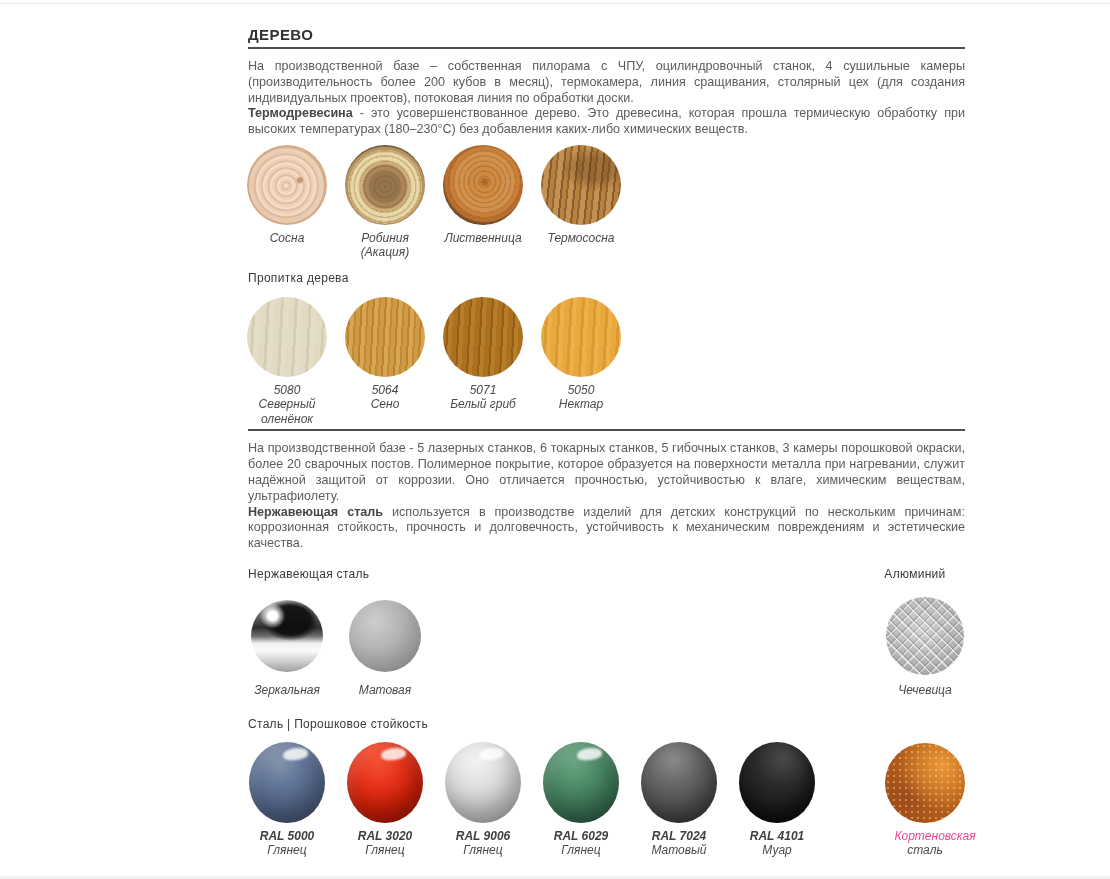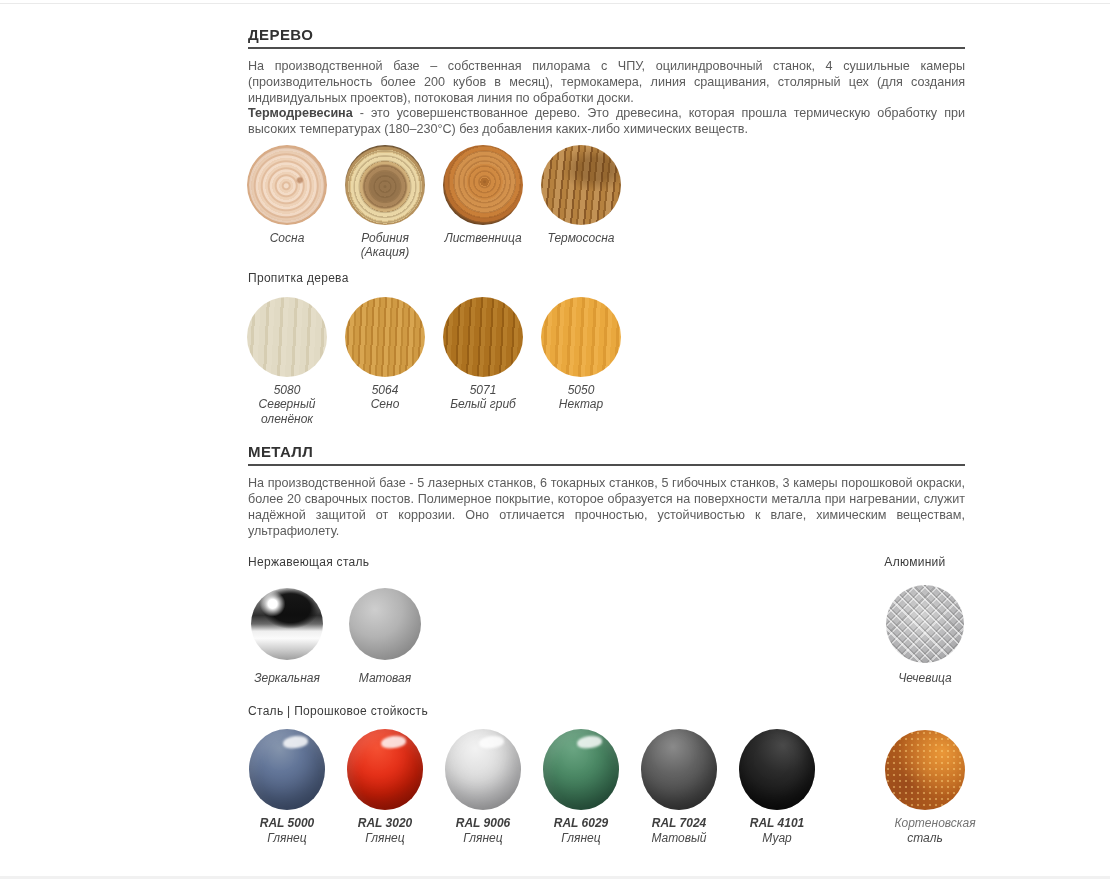--- a/index.html
+++ b/index.html
@@ -19,21 +19,21 @@
   .sub{margin:9px 0 0;font-size:12px;line-height:19px;font-weight:400;color:#3a3a3a;letter-spacing:.3px;}
   .sub-row{display:flex;justify-content:space-between;align-items:baseline;margin-top:13px;}
   .sub-row .sub{margin:0;}
   .sub-right{width:100px;margin-right:-10px;text-align:center;}
 
   .swatch-row{display:flex;margin-left:-10px;width:727px;}
   .swatch-col{width:98px;display:flex;flex-direction:column;align-items:center;font-style:italic;}
   .col-right{width:100px;margin-left:auto;margin-right:-10px;}
   .swatch-label{margin-top:6px;font-size:12px;line-height:14.5px;color:#4a4a4a;text-align:center;}
   .code-line{font-weight:bold;font-size:12px;color:#3f3f3f;}
-  .plain .code-line{font-weight:400;color:#737373;padding-left:20px;}
+  .plain .code-line{font-weight:400;color:#ec4899;padding-left:20px;}
 
   .circle80{width:80px;height:80px;border-radius:50%;position:relative;}
   .circle-holder{height:82px;display:flex;align-items:center;justify-content:center;}
 
   
   .sw-pine{background:
     radial-gradient(circle at 66% 44%, rgba(165,105,65,.6) 0 2px, rgba(165,105,65,0) 4px),
     repeating-radial-gradient(circle at 49% 51%, #f3dcc8 0 2px, #e2bd9e 3px 4px, #eed2b8 5px 7px);
     box-shadow:inset 0 0 0 2px #d8ab85, inset 0 0 12px rgba(150,95,60,.35);}
   .sw-robinia{background:
@@ -153,24 +153,24 @@
         <div class="circle80 sw-5050"></div>
         <div class="swatch-label">
           <div>5050</div>
           <div>Нектар</div>
         </div>
       </div>
     </div>
   </section>
 
   <section>
-    <h1 class="section-title h-metal">МЕТАЛЛ</h1>
     <div class="rule"></div>
 
     <p class="body">На производственной базе - 5 лазерных станков, 6 токарных станков, 5 гибочных станков, 3 камеры порошковой окраски, более 20 сварочных постов. Полимерное покрытие, которое образуется на поверхности металла при нагревании, служит надёжной защитой от коррозии. Оно отличается прочностью, устойчивостью к влаге, химическим веществам, ультрафиолету.</p>
+    <p class="body cont"><span class="term">Нержавеющая сталь</span><span> используется в производстве изделий для детских конструкций по нескольким причинам: коррозионная стойкость, прочность и долговечность, устойчивость к механическим повреждениям и эстетические качества.</span></p>
 
     <div class="sub-row">
       <h2 class="sub">Нержавеющая сталь</h2>
       <h2 class="sub sub-right">Алюминий</h2>
     </div>
 
     <div class="swatch-row metal-row">
       <div class="swatch-col">
         <div class="circle-holder">
           <div class="ball ball-mirror"></div>

